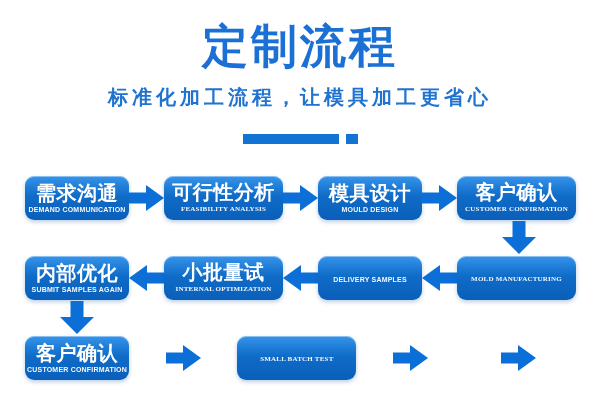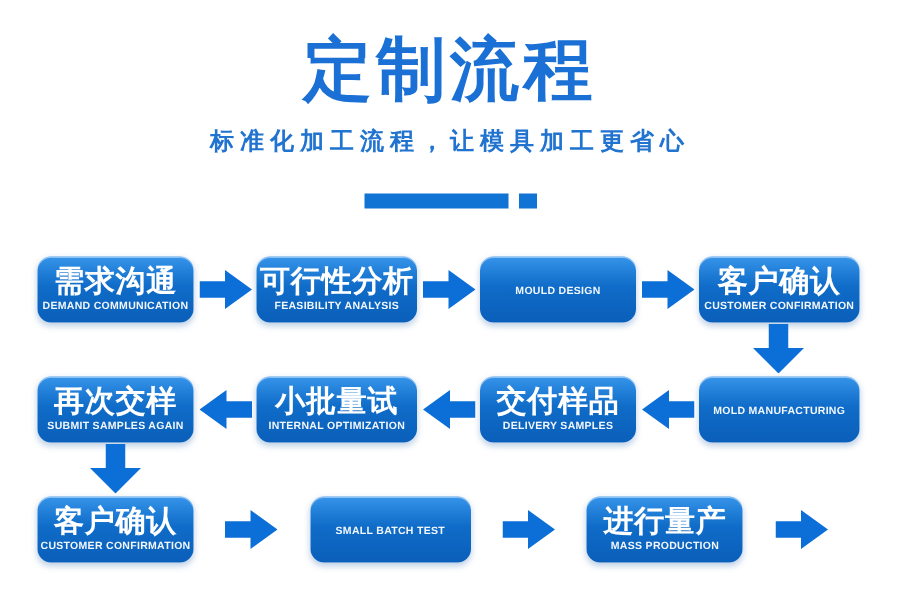--- a/index.html
+++ b/index.html
@@ -15,21 +15,21 @@
   
   .header { text-align: center; padding-top: 20px; }
   .title {
     font-size: 46px; font-weight: bold;
     color: #1a70d4; letter-spacing: 3px;
     line-height: 1.15;
     text-align: center;
   }
   .subtitle {
     margin-top: 13px;
-    font-size: 16px; font-weight: bold;
+    font-size: 20px; font-weight: bold;
     color: #2173d0; letter-spacing: 4px;
     line-height: 1.15;
   }
   .divider {
     margin-top: 25px; height: 10px;
     display: flex; justify-content: center; align-items: center;
   }
   .divider-bar { width: 96px; height: 10px; background: #1173d4; }
   .divider-square { width: 12px; height: 10px; background: #1173d4; margin-left: 7px; }
 
@@ -44,21 +44,21 @@
   .step {
     border-radius: 9px;
     background: linear-gradient(180deg, #3794ea 0%, #0f6cc8 45%, #0a5fba 100%);
     box-shadow: inset 0 1px 0 rgba(255,255,255,0.42), 0 2px 4px rgba(10,80,160,0.28);
     display: flex; flex-direction: column;
     align-items: center; justify-content: center;
     color: #ffffff; text-align: center;
     flex: 0 0 auto;
   }
   .col1, .col3 { width: 104px; }
-  .col2, .col4 { width: 107px; }
+  .col2, .col4 { width: 119px; font-family: Liberation Serif, serif; }
   .step-cn {
     font-size: 20px; font-weight: bold;
     letter-spacing: 0.5px; line-height: 1;
     white-space: nowrap;
   }
   .step-en {
     font-size: 7px; font-weight: bold;
     letter-spacing: 0.2px; margin-top: 3px;
     white-space: nowrap; opacity: 0.95;
   }
@@ -107,20 +107,21 @@
       <div class="step col2">
         <div class="step-cn">可行性分析</div>
         <div class="step-en">FEASIBILITY ANALYSIS</div>
       </div>
       <div class="gap">
         <svg width="35" height="28" viewBox="0 0 35 28">
             <use href="#ar-right"></use>
           </svg>
       </div>
       <div class="step col3">
+        <div class="step-cn">模具设计</div>
         <div class="step-en">MOULD DESIGN</div>
       </div>
       <div class="gap">
         <svg width="35" height="28" viewBox="0 0 35 28">
             <use href="#ar-right"></use>
           </svg>
       </div>
       <div class="step col4">
         <div class="step-cn">客户确认</div>
         <div class="step-en">CUSTOMER CONFIRMATION</div>
@@ -130,39 +131,38 @@
     <div class="connector conn-right">
       <div class="varrow">
         <svg width="34" height="33" viewBox="0 0 34 33">
             <use href="#ar-down"></use>
           </svg>
       </div>
     </div>
 
     <div class="flow-row">
       <div class="step col1">
-        <div class="step-cn">再次交样</div>
+        <div class="step-cn">内部优化</div>
         <div class="step-en">SUBMIT SAMPLES AGAIN</div>
       </div>
       <div class="gap">
         <svg width="35" height="28" viewBox="0 0 35 28">
             <use href="#ar-left"></use>
           </svg>
       </div>
       <div class="step col2">
         <div class="step-cn">小批量试</div>
         <div class="step-en">INTERNAL OPTIMIZATION</div>
       </div>
       <div class="gap">
         <svg width="35" height="28" viewBox="0 0 35 28">
             <use href="#ar-left"></use>
           </svg>
       </div>
       <div class="step col3">
-        <div class="step-cn">交付样品</div>
         <div class="step-en">DELIVERY SAMPLES</div>
       </div>
       <div class="gap">
         <svg width="35" height="28" viewBox="0 0 35 28">
             <use href="#ar-left"></use>
           </svg>
       </div>
       <div class="step col4">
         <div class="step-en">MOLD MANUFACTURING</div>
       </div>
@@ -187,24 +187,20 @@
           </svg>
       </div>
       <div class="step col2">
         <div class="step-en">SMALL BATCH TEST</div>
       </div>
       <div class="gap">
         <svg width="35" height="28" viewBox="0 0 35 28">
             <use href="#ar-right"></use>
           </svg>
       </div>
-      <div class="step col3">
-        <div class="step-cn">进行量产</div>
-        <div class="step-en">MASS PRODUCTION</div>
-      </div>
       <div class="gap">
         <svg width="35" height="28" viewBox="0 0 35 28">
             <use href="#ar-right"></use>
           </svg>
       </div>
     </div>
 
   </div>
 </div>
 

